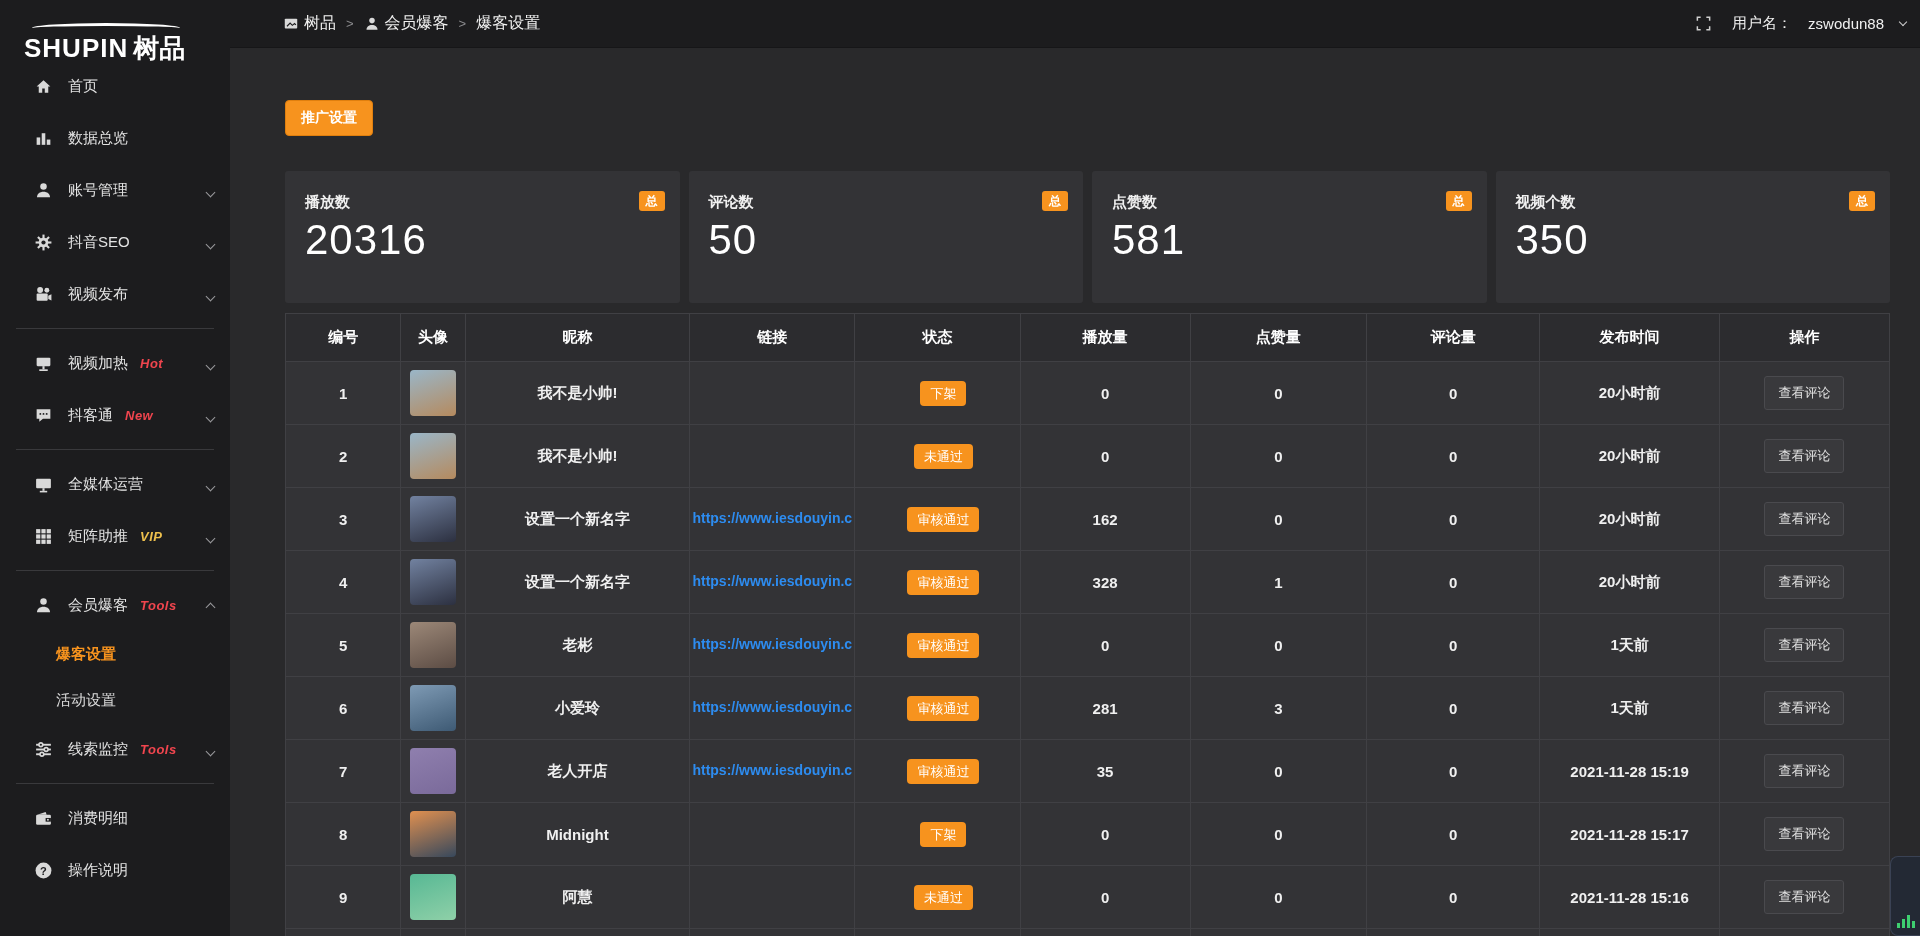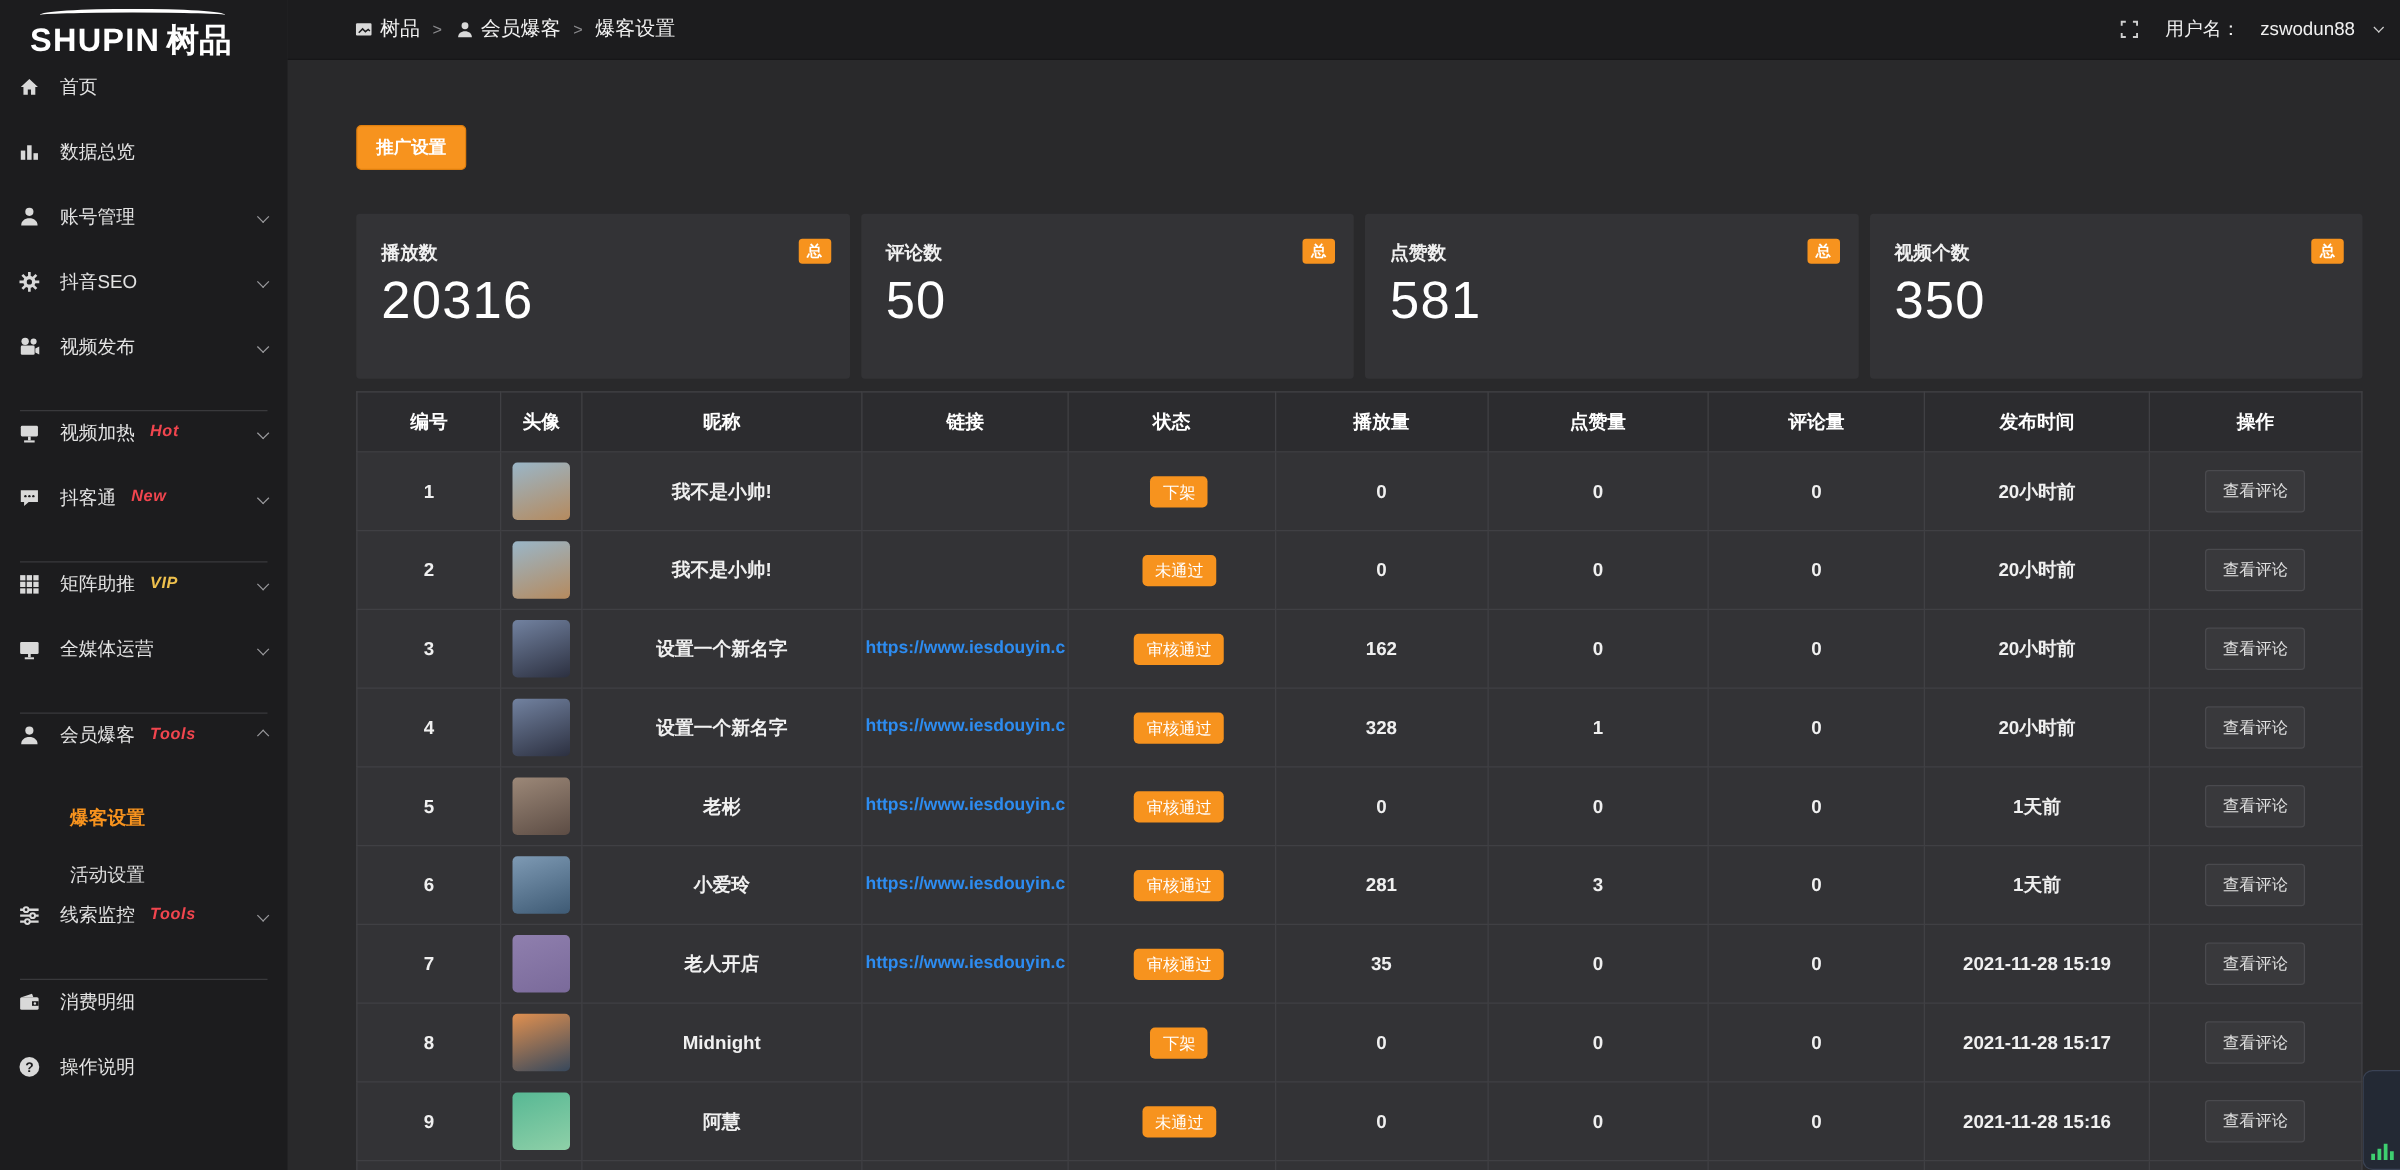--- a/index.html
+++ b/index.html
@@ -9,35 +9,35 @@
     font-family: "Liberation Sans", "DejaVu Sans", sans-serif;
     color: #e8e8e8;
     position: relative;
   }
 
   
   .sidebar {
     position: absolute; left: 0; top: 0; bottom: 0; width: 230px;
     background: #1c1c1e; z-index: 10;
   }
-  .logo { height: 56px; padding: 7px 0 0 24px; }
+  .logo { height: 56px; padding: 23px 0 0 24px; }
   .logo-arc {
     width: 148px; height: 10px; margin-left: 8px;
     border-top: 3px solid #ffffff;
     border-radius: 50% 50% 0 0;
   }
   .logo-text {
     font-size: 26px; font-weight: bold; color: #fff; letter-spacing: 1px;
     line-height: 30px; white-space: nowrap;
   }
   .logo-suffix { margin-left: 5px; letter-spacing: 0; }
   .side-list { padding-top: 4px; }
   .side-item {
-    height: 52px; display: flex; 
-    padding: 0 16px 0 14px; cursor: pointer; font-size: 15px; color: #e3e3e3;
+    height: 52px; display: flex; align-items: center;
+    padding: 0 16px 0 34px; cursor: pointer; font-size: 15px; color: #e3e3e3;
   }
   .side-icon { width: 19px; height: 19px; margin-right: 15px; flex: 0 0 19px; }
   .side-icon svg { width: 100%; height: 100%; display: block; }
   .side-label { white-space: nowrap; }
   .side-tag { font-style: italic; font-weight: bold; font-size: 13px; margin-left: 12px; letter-spacing: .5px; }
   .side-chev { margin-left: auto; }
   .chev {
     display: inline-block; width: 7px; height: 7px;
     border-right: 1.6px solid #9a9a9d; border-bottom: 1.6px solid #9a9a9d;
   }
@@ -226,44 +226,44 @@
           </svg>
         </span>
         <span class="side-label">抖客通</span>
         <span class="side-tag" style="color: rgb(240, 69, 78);">New</span>
         <span class="side-chev"><span class="chev down"></span></span>
       </div>
       <div class="side-divider"></div>
       <div class="side-item">
         <span class="side-icon">
           <svg viewBox="0 0 18 18" fill="#d9d9d9">
+            <rect x="2" y="3.5" width="14" height="9" rx="1"></rect>
+            <rect x="8" y="12.5" width="2" height="2.5"></rect>
+            <rect x="5.5" y="15" width="7" height="1.5"></rect>
+          </svg>
+        </span>
+        <span class="side-label">全媒体运营</span>
+        <span class="side-chev"><span class="chev down"></span></span>
+      </div>
+      <div class="side-item">
+        <span class="side-icon">
+          <svg viewBox="0 0 18 18" fill="#d9d9d9">
             <rect x="2" y="2" width="4" height="4"></rect>
             <rect x="7" y="2" width="4" height="4"></rect>
             <rect x="12" y="2" width="4" height="4"></rect>
             <rect x="2" y="7" width="4" height="4"></rect>
             <rect x="7" y="7" width="4" height="4"></rect>
             <rect x="12" y="7" width="4" height="4"></rect>
             <rect x="2" y="12" width="4" height="4"></rect>
             <rect x="7" y="12" width="4" height="4"></rect>
             <rect x="12" y="12" width="4" height="4"></rect>
           </svg>
         </span>
         <span class="side-label">矩阵助推</span>
         <span class="side-tag" style="color: rgb(238, 192, 77);">VIP</span>
-        <span class="side-chev"><span class="chev down"></span></span>
-      </div>
-      <div class="side-item">
-        <span class="side-icon">
-          <svg viewBox="0 0 18 18" fill="#d9d9d9">
-            <rect x="2" y="3.5" width="14" height="9" rx="1"></rect>
-            <rect x="8" y="12.5" width="2" height="2.5"></rect>
-            <rect x="5.5" y="15" width="7" height="1.5"></rect>
-          </svg>
-        </span>
-        <span class="side-label">全媒体运营</span>
         <span class="side-chev"><span class="chev down"></span></span>
       </div>
       <div class="side-divider"></div>
       <div class="side-item">
         <span class="side-icon">
           <svg viewBox="0 0 18 18" fill="#d9d9d9">
             <circle cx="9" cy="5.2" r="3.1"></circle>
             <path d="M2.8 15.5c0-3.4 2.7-5.4 6.2-5.4s6.2 2 6.2 5.4z"></path>
           </svg>
         </span>

